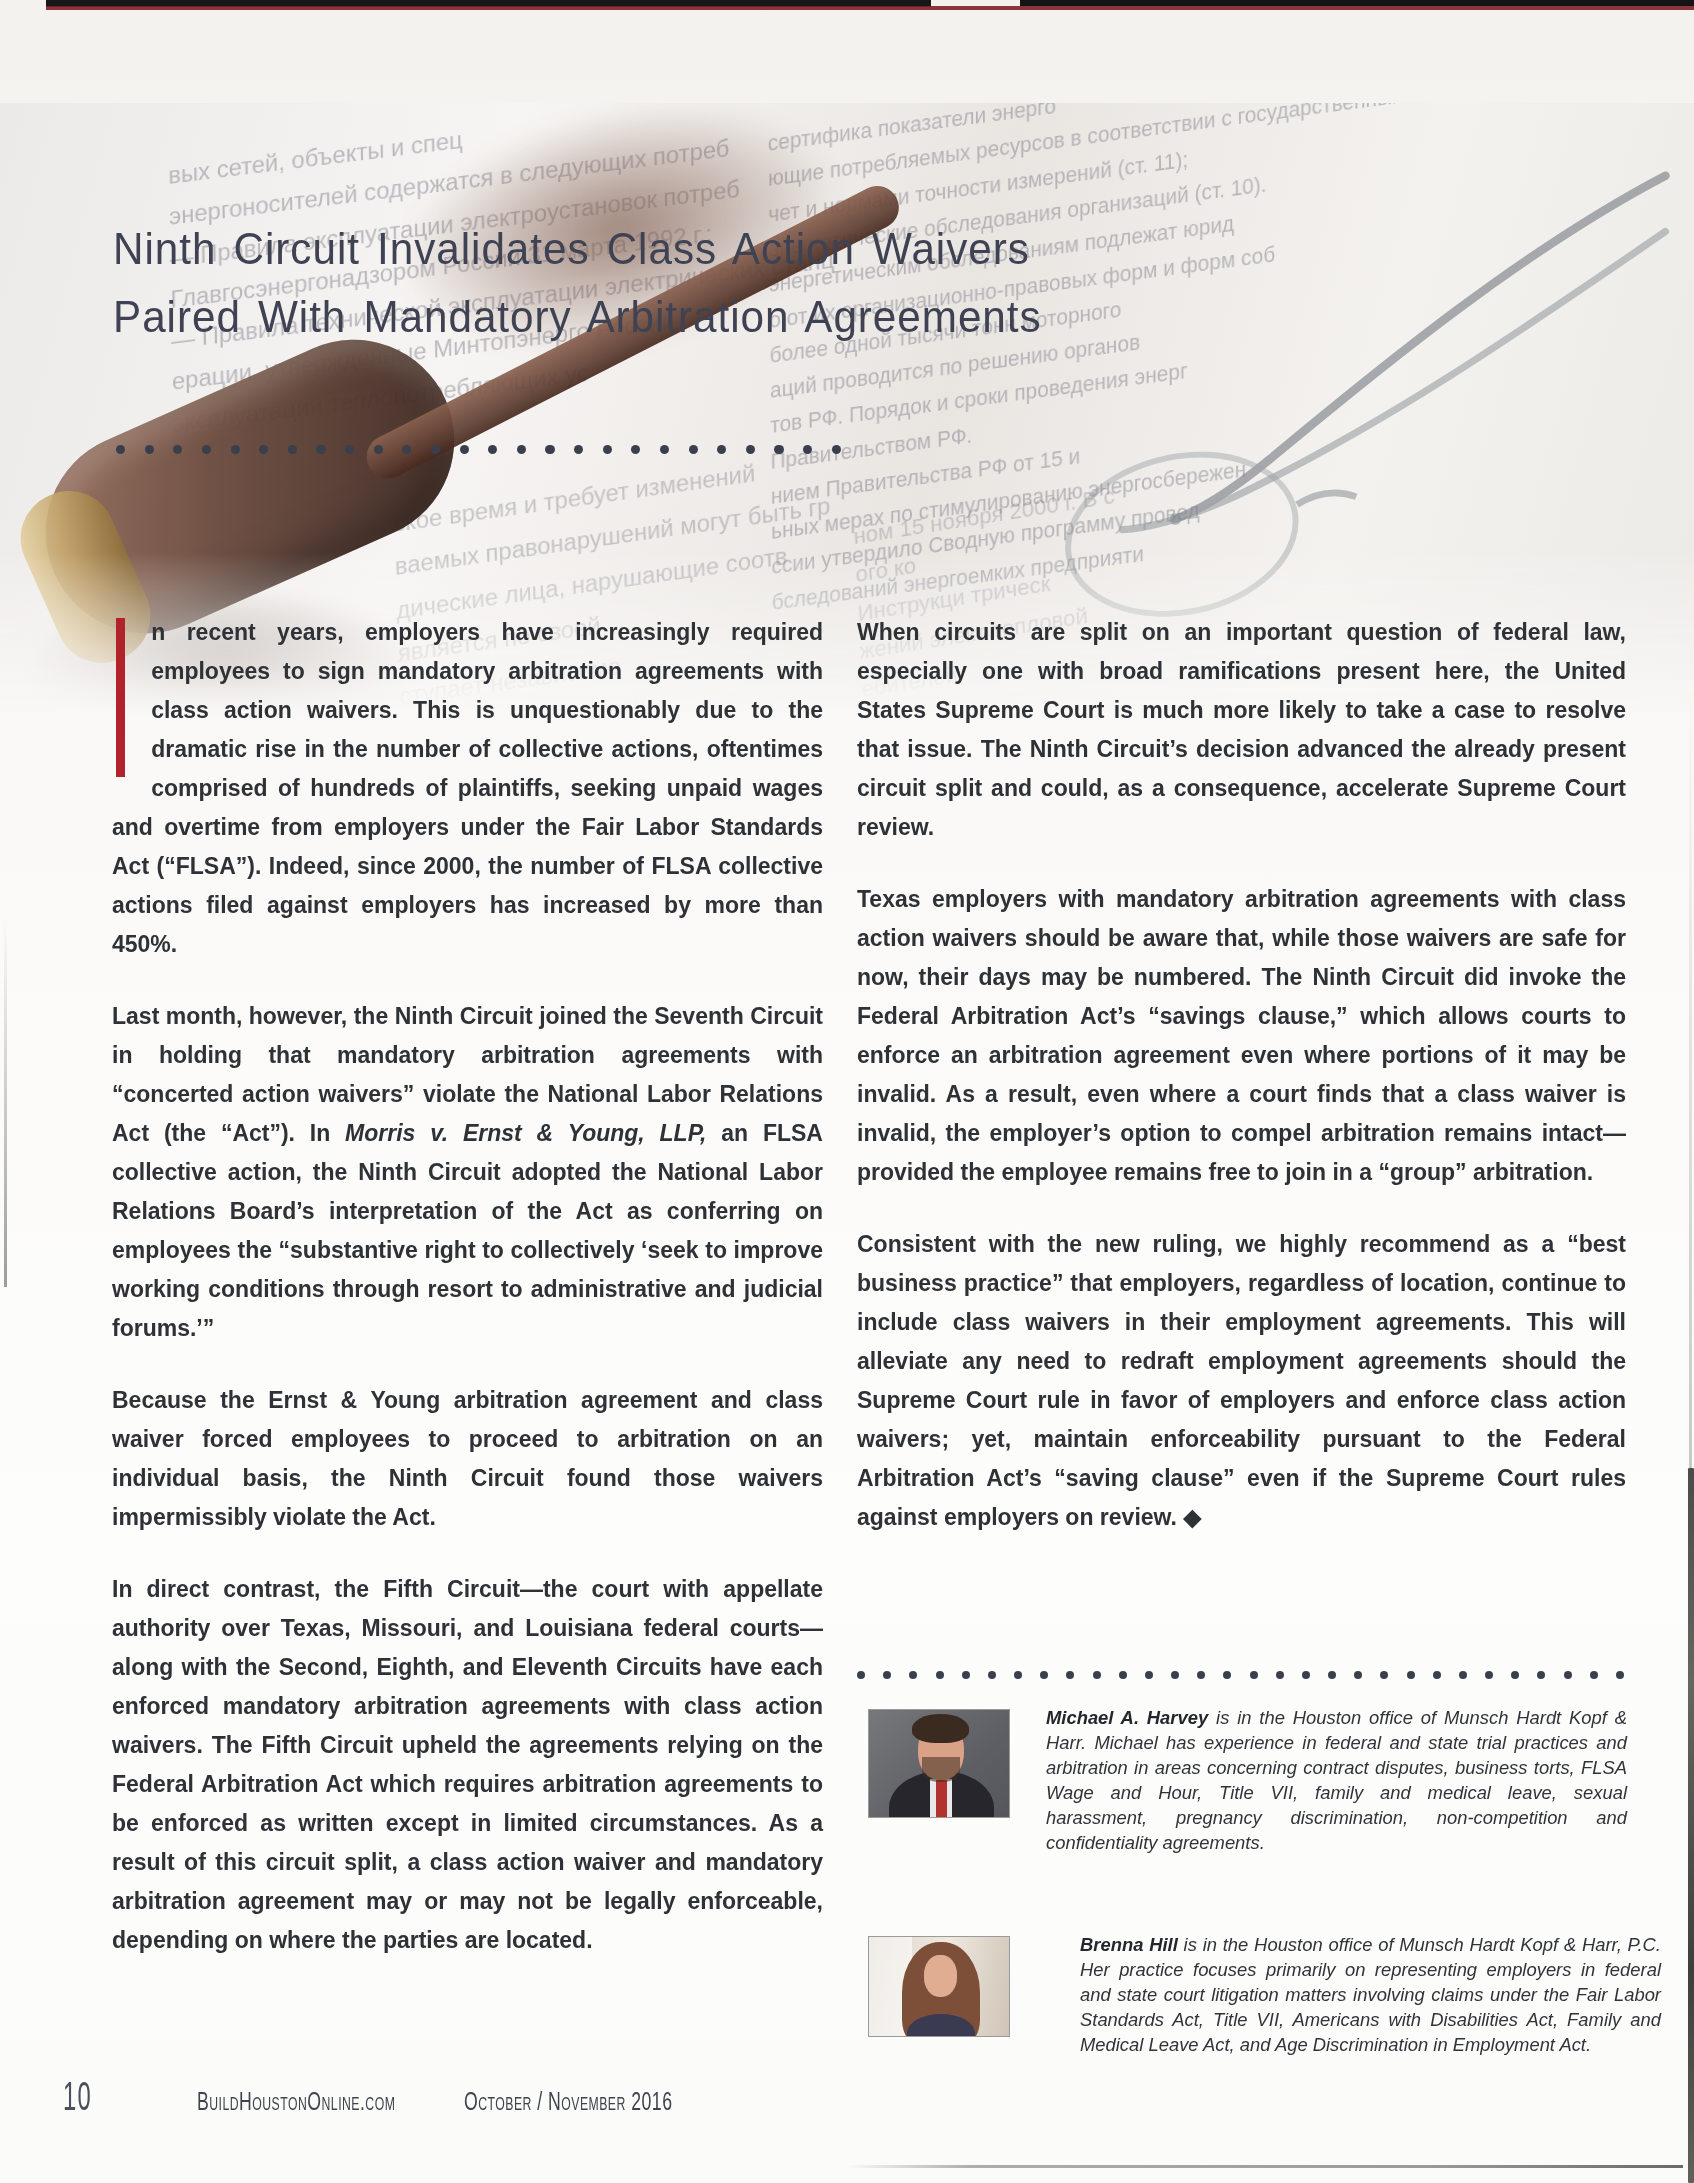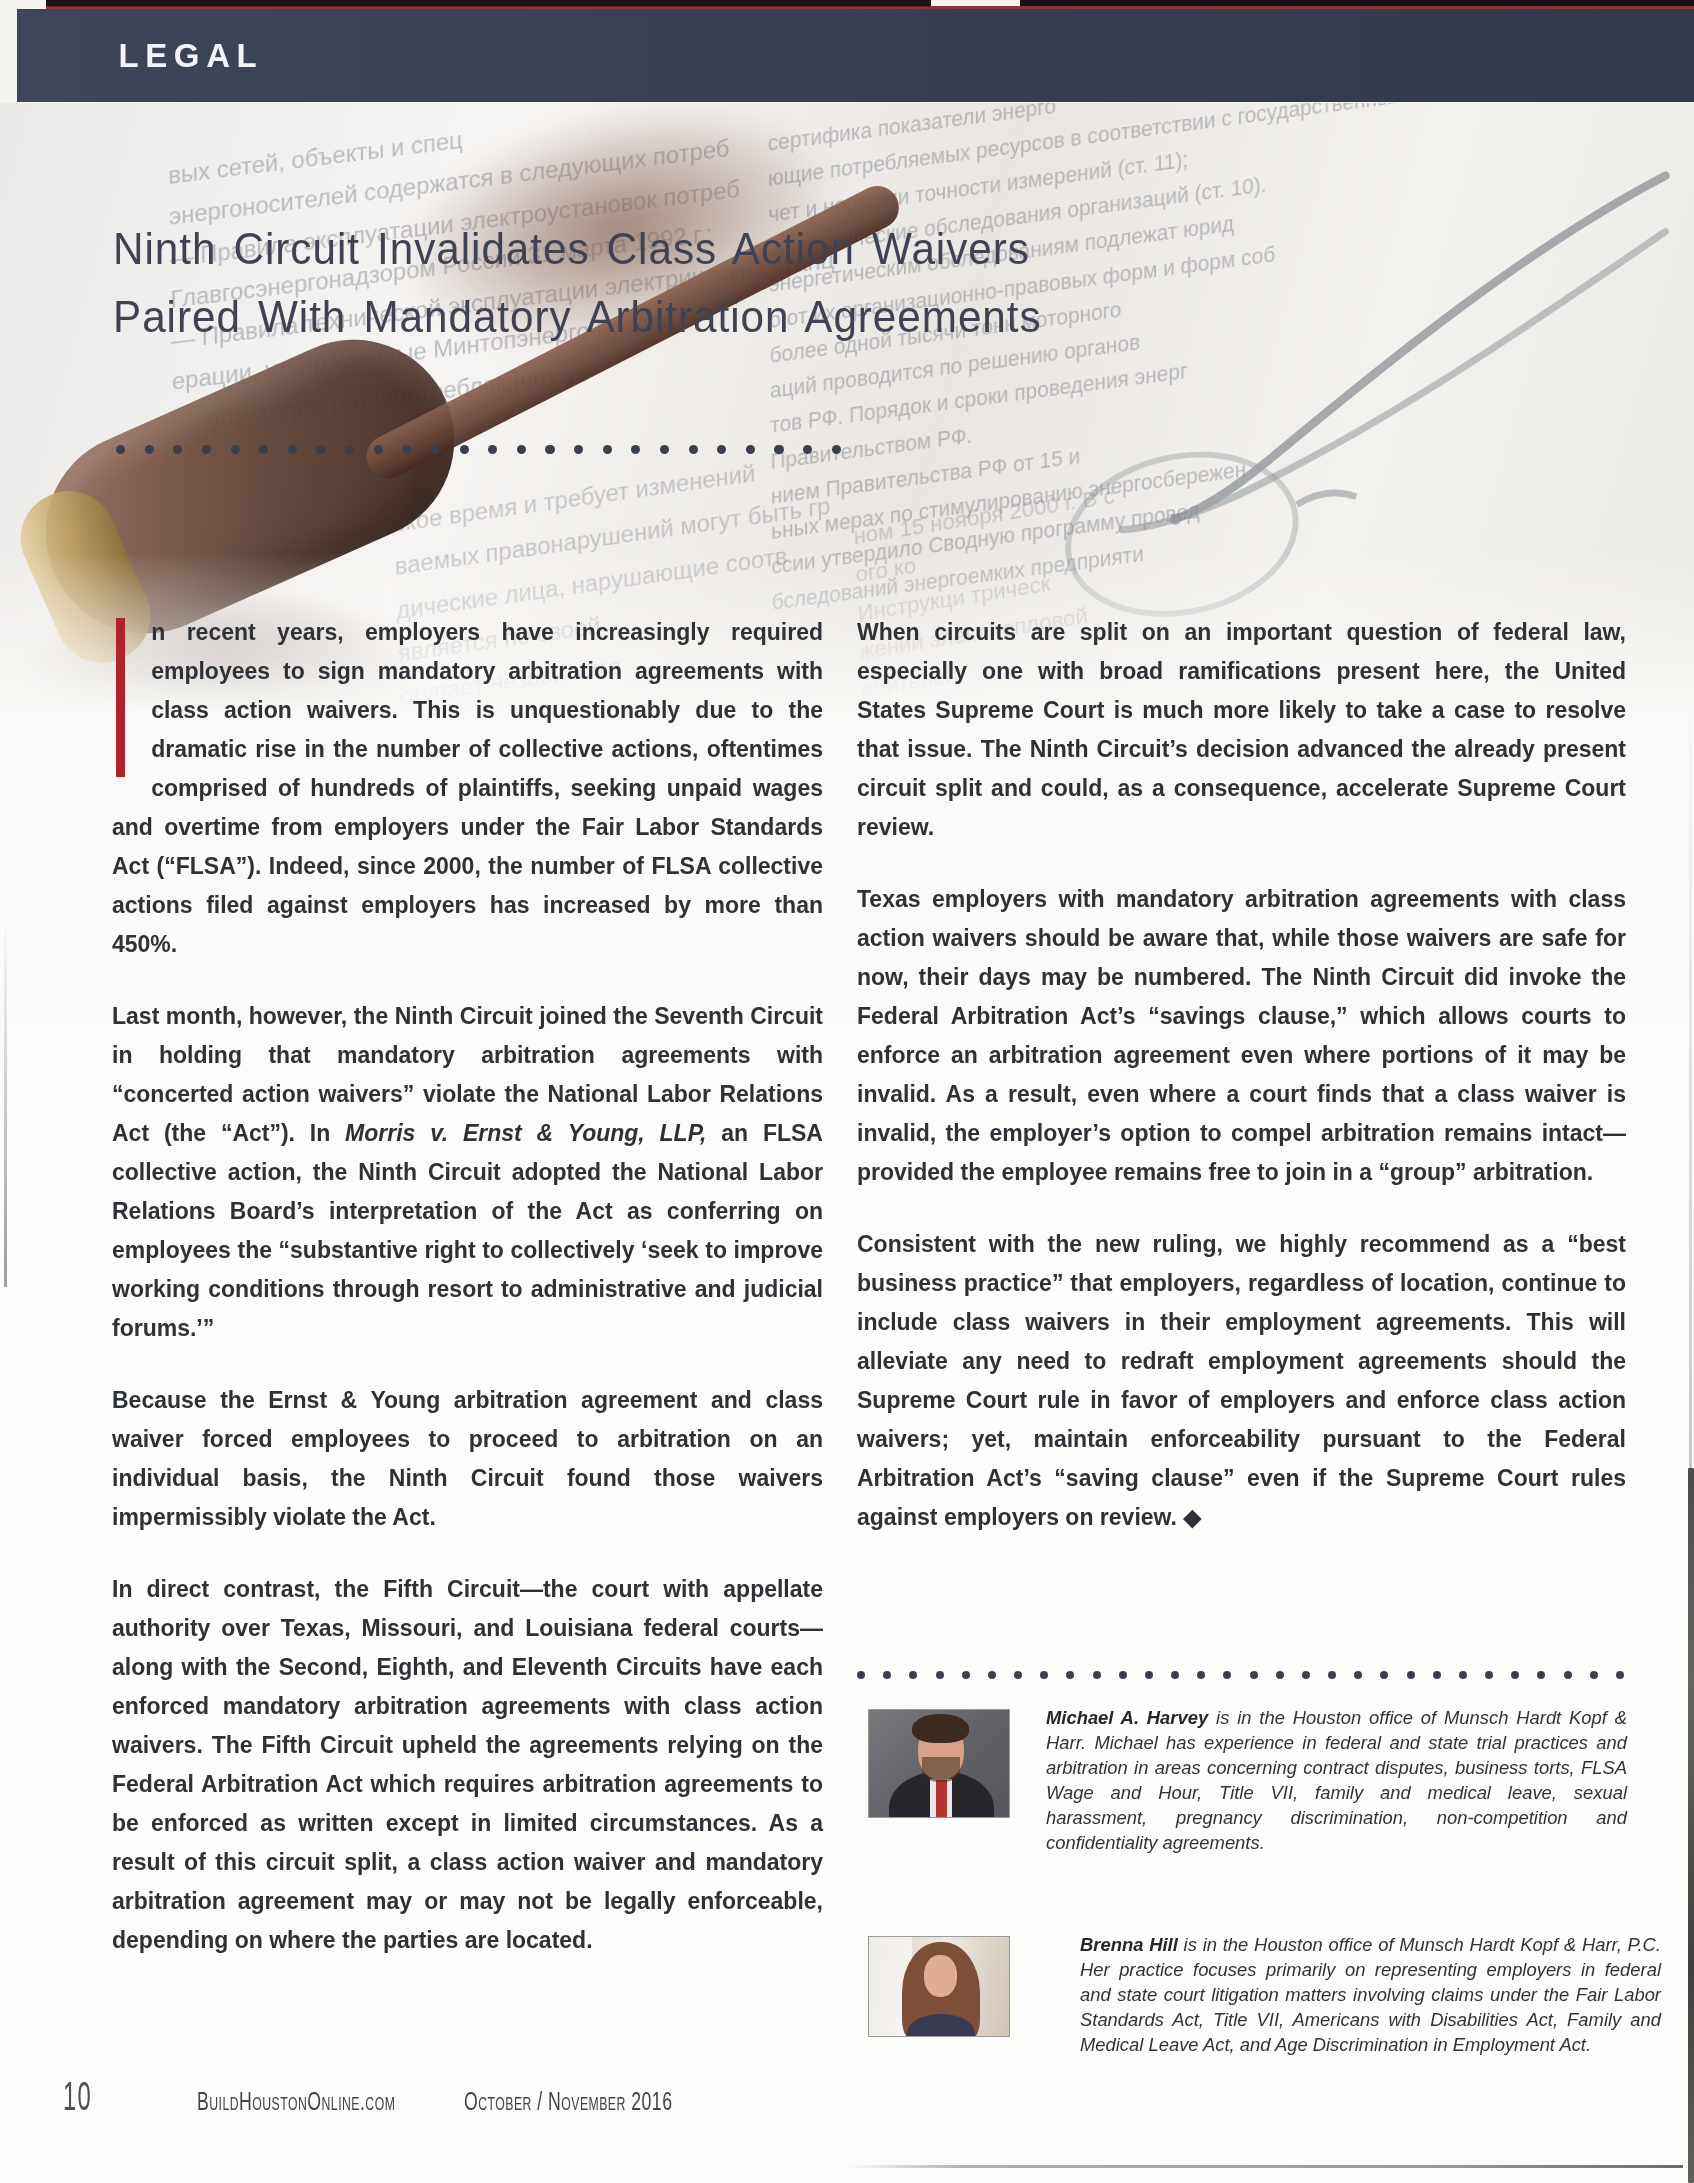--- a/index.html
+++ b/index.html
@@ -121,23 +121,20 @@
   <div class="art top-black-left"></div>
   <div class="art top-black-right"></div>
   <div class="art top-red"></div>
   <div class="art tick1"></div>
   <div class="art tick2"></div>
   <div class="art left-smudge"></div>
   <div class="art edge-light"></div>
   <div class="art edge-dark"></div>
   <div class="art bottom-line"></div>
 
-  <header class="section-bar">
-    <span class="section-label">LEGAL</span>
-  </header>
 
   <div class="hero">
     <div class="doc-texture"></div>
     <div class="frag frag-left">
         <div class="frag-line">вых сетей, объекты и спец</div>
         <div class="frag-line">энергоносителей содержатся в следующих потреб</div>
         <div class="frag-line">— Правила эксплуатации электроустановок потреб</div>
         <div class="frag-line">Главгосэнергонадзором России 31 марта 1992 г.;</div>
         <div class="frag-line">— Правила технической эксплуатации электрических станц</div>
         <div class="frag-line">ерации, утвержденные Минтопэнерго России</div>

